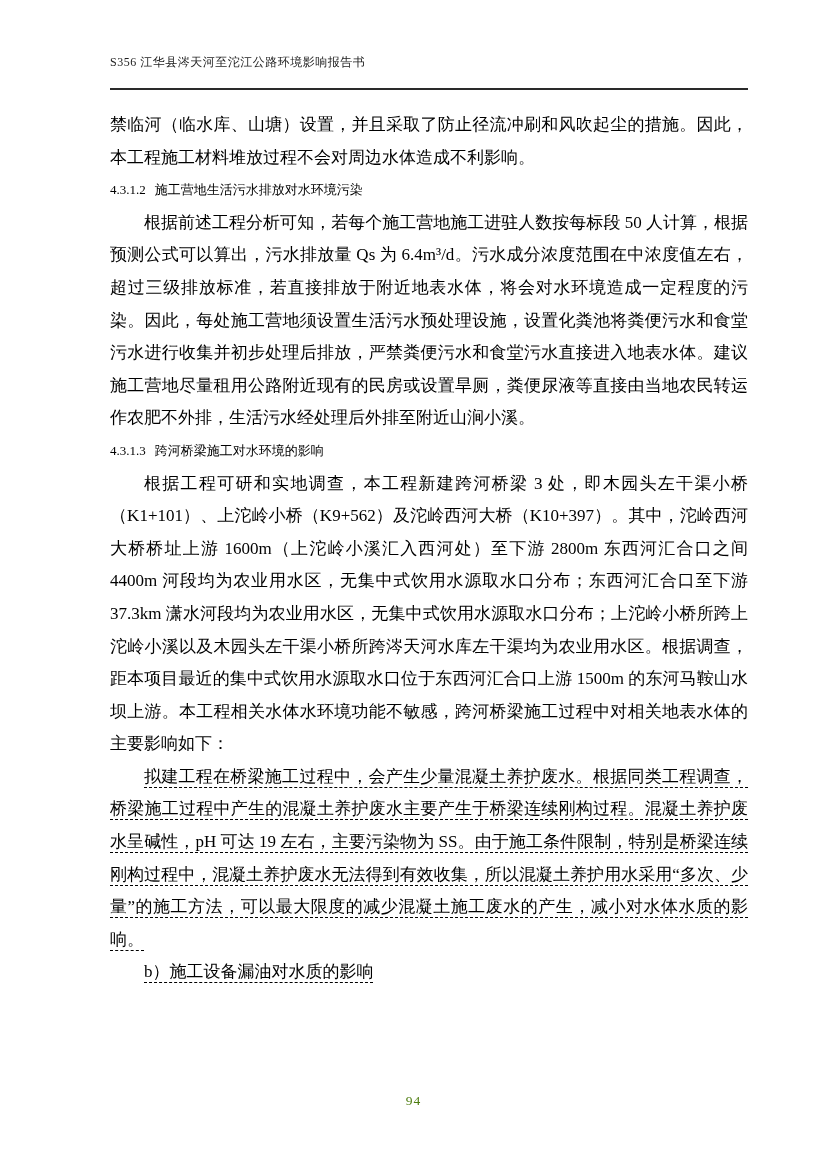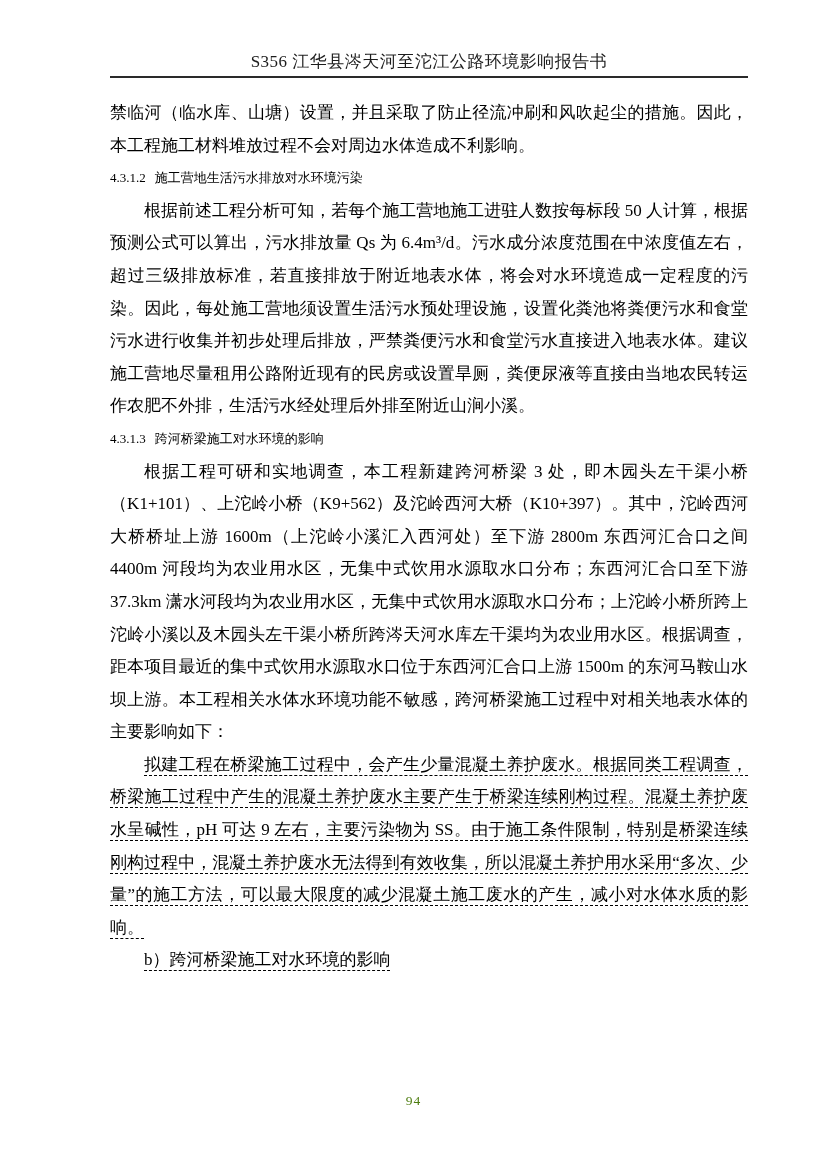--- a/index.html
+++ b/index.html
@@ -12,26 +12,26 @@
     width: 827px;
     height: 1169px;
     background: #ffffff;
     box-sizing: border-box;
     padding: 53px 79px 0 110px;
     font-family: "Liberation Serif", "DejaVu Serif", serif;
     color: #111111;
     overflow: hidden;
   }
   .header-title {
-    text-align: center;
-    font-size: 17px;
+    text-align: left;
+    font-size: 12px;
     line-height: 18px;
     letter-spacing: 0.5px;
     color: #1c1c1c;
-    margin-bottom: 5px;
+    margin-bottom: 17px;
   }
   .header-rule {
     height: 0;
     border-bottom: 2px solid #2a2a2a;
   }
   .body-text {
     margin-top: 19px;
     font-size: 17px;
     line-height: 32.6px;
     text-align: justify;
@@ -100,23 +100,23 @@
 
     <p class="para">根据前述工程分析可知，若每个施工营地施工进驻人数按每标段 50 人计算，根据预测公式可以算出，污水排放量 Qs 为 6.4m³/d。污水成分浓度范围在中浓度值左右，超过三级排放标准，若直接排放于附近地表水体，将会对水环境造成一定程度的污染。因此，每处施工营地须设置生活污水预处理设施，设置化粪池将粪便污水和食堂污水进行收集并初步处理后排放，严禁粪便污水和食堂污水直接进入地表水体。建议施工营地尽量租用公路附近现有的民房或设置旱厕，粪便尿液等直接由当地农民转运作农肥不外排，生活污水经处理后外排至附近山涧小溪。</p>
 
     <h3 class="section-heading">
       <span class="h-num">4.3.1.3</span><span class="h-title underline-solid">跨河桥梁施工对水环境的影响</span>
     </h3>
 
     <p class="para underline-solid">根据工程可研和实地调查，本工程新建跨河桥梁 3 处，即木园头左干渠小桥（K1+101）、上沱岭小桥（K9+562）及沱岭西河大桥（K10+397）。其中，沱岭西河大桥桥址上游 1600m（上沱岭小溪汇入西河处）至下游 2800m 东西河汇合口之间 4400m 河段均为农业用水区，无集中式饮用水源取水口分布；东西河汇合口至下游 37.3km 潇水河段均为农业用水区，无集中式饮用水源取水口分布；上沱岭小桥所跨上沱岭小溪以及木园头左干渠小桥所跨涔天河水库左干渠均为农业用水区。根据调查，距本项目最近的集中式饮用水源取水口位于东西河汇合口上游 1500m 的东河马鞍山水坝上游。本工程相关水体水环境功能不敏感，跨河桥梁施工过程中对相关地表水体的主要影响如下：</p>
 
 
-    <p class="para underline-dashed">拟建工程在桥梁施工过程中，会产生少量混凝土养护废水。根据同类工程调查，桥梁施工过程中产生的混凝土养护废水主要产生于桥梁连续刚构过程。混凝土养护废水呈碱性，pH 可达 9 左右，主要污染物为 SS。由于施工条件限制，特别是桥梁连续刚构过程中，混凝土养护废水无法得到有效收集，所以混凝土养护用水采用“多次、少量”的施工方法，可以最大限度的减少混凝土施工废水的产生，减小对水体水质的影响。</p>
+    <p class="para underline-dashed">拟建工程在桥梁施工过程中，会产生少量混凝土养护废水。根据同类工程调查，桥梁施工过程中产生的混凝土养护废水主要产生于桥梁连续刚构过程。混凝土养护废水呈碱性，pH 可达 19 左右，主要污染物为 SS。由于施工条件限制，特别是桥梁连续刚构过程中，混凝土养护废水无法得到有效收集，所以混凝土养护用水采用“多次、少量”的施工方法，可以最大限度的减少混凝土施工废水的产生，减小对水体水质的影响。</p>
 
-    <p class="para underline-dashed">b）跨河桥梁施工对水环境的影响</p>
+    <p class="para underline-dashed">b）施工设备漏油对水质的影响</p>
 
   </main>
 
   <footer class="page-footer">
     <span class="page-number">94</span>
   </footer>
 
 </div>
 
 </body></html>

